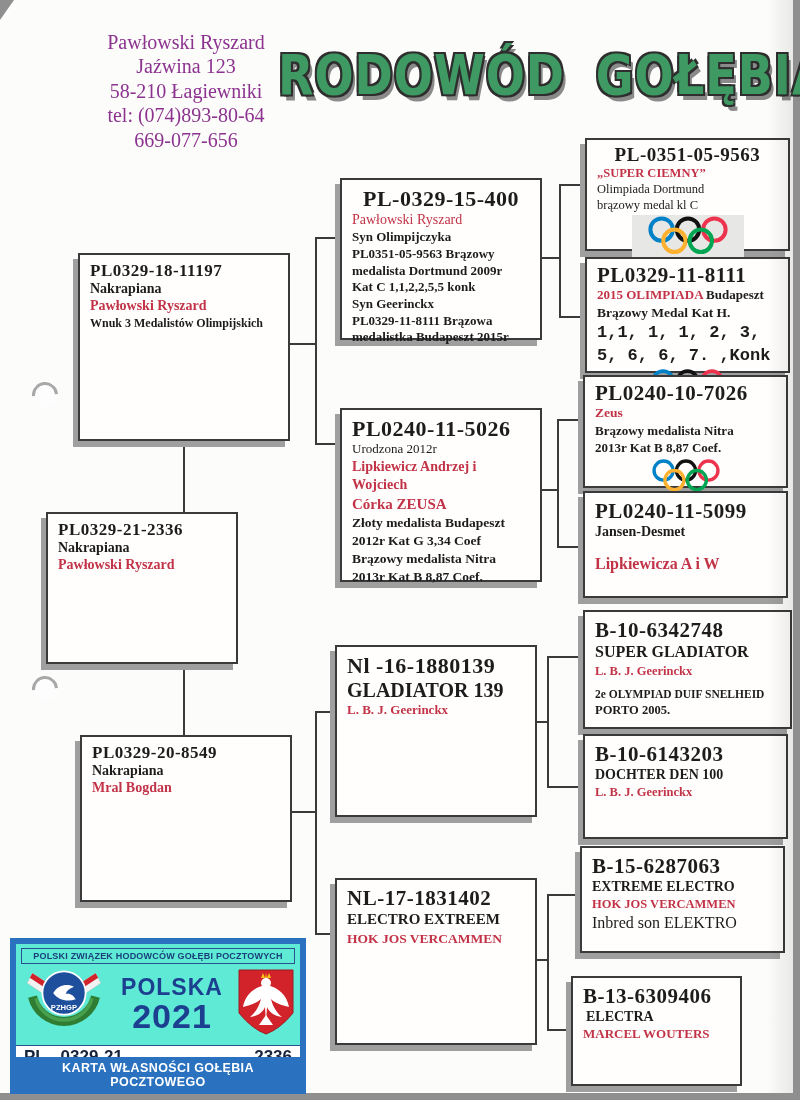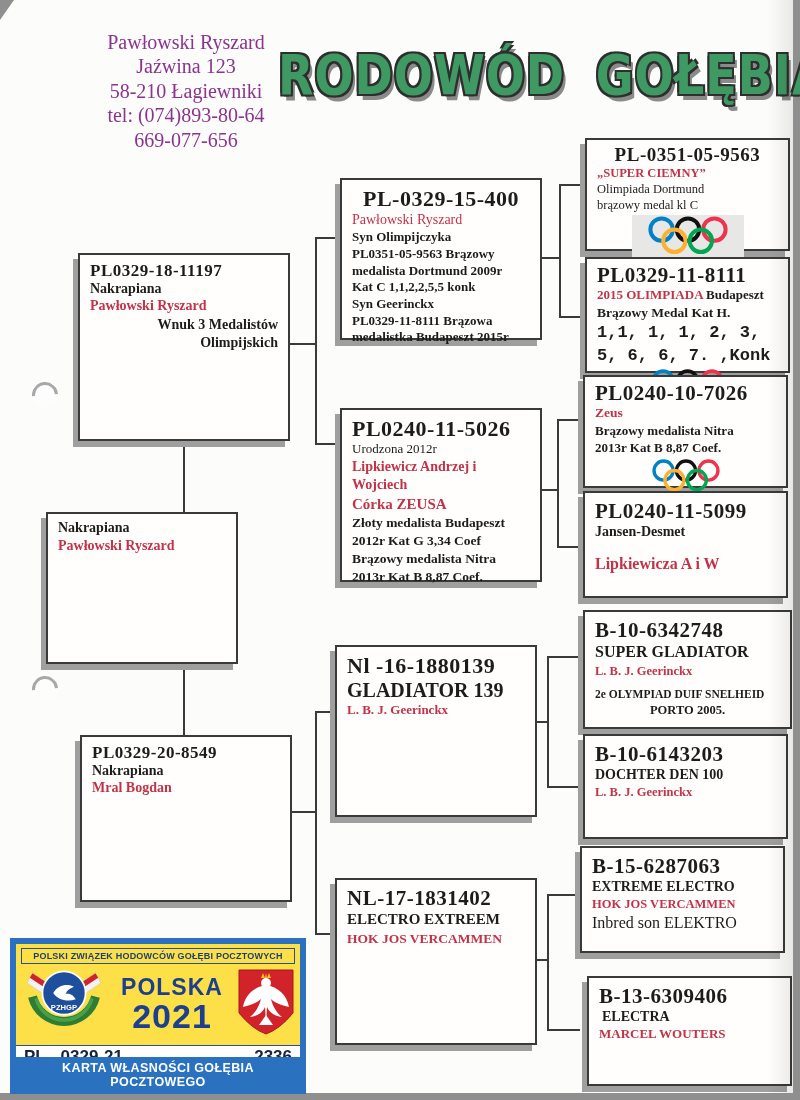--- a/index.html
+++ b/index.html
@@ -61,21 +61,21 @@
   
   .hole{
     position:absolute;left:32px;width:26px;height:26px;border-radius:50%;
     background:#fdfdfd;
     border:3px solid #a8a8a8;border-bottom-color:transparent;border-right-color:transparent;
     transform:rotate(40deg);box-sizing:border-box;
   }
   
   .stamp{
     position:absolute;left:10px;top:938px;width:296px;height:156px;
-    background:#fde047;border:6px solid #2a72bf;box-sizing:border-box;
+    background:#5eead4;border:6px solid #2a72bf;box-sizing:border-box;
     font-family:"Liberation Sans","DejaVu Sans",sans-serif;
   }
   .stamp-header{
     margin:4px 5px 0;border:1px solid #27518f;padding:2px 1px;
     font-size:9px;font-weight:bold;color:#1a3f7a;text-align:center;letter-spacing:.2px;
   }
   .stamp-mid{display:flex;align-items:center;justify-content:space-between;padding:2px 4px 0;}
   .stamp-country{flex:1;text-align:center;color:#1d3f8f;line-height:1;}
   .stamp-country .c1{font-size:23px;font-weight:bold;letter-spacing:1px;}
   .stamp-country .c2{font-size:34px;font-weight:bold;letter-spacing:1px;}
@@ -131,24 +131,25 @@
   <div class="cline" style="left:547px;top:786px;width:36px;height:2px;"></div>
   <div class="cline" style="left:537px;top:959px;width:12px;height:2px;"></div>
   <div class="cline" style="left:547px;top:894px;width:2px;height:137px;"></div>
   <div class="cline" style="left:547px;top:894px;width:33px;height:2px;"></div>
   <div class="cline" style="left:547px;top:1029px;width:33px;height:2px;"></div>
 
   <div class="pbox" style="left:78px;top:253px;width:212px;height:188px;">
     <div class="t-ring-lg">PL0329-18-11197</div>
     <div class="t-name">Nakrapiana</div>
     <div class="t-breeder">Pawłowski Ryszard</div>
-    <div class="t-b" style="font-size:14px;text-align:right;">Wnuk 3 Medalistów Olimpijskich</div>
+    <div class="t-b" style="font-size:12px;">Wnuk 3 Medalistów Olimpijskich</div>
   </div>
 
   <div class="pbox" style="left:46px;top:512px;width:192px;height:152px;">
+    <div class="t-ring-lg">PL0329-21-2336</div>
     <div class="t-name">Nakrapiana</div>
     <div class="t-breeder">Pawłowski Ryszard</div>
   </div>
 
   <div class="pbox" style="left:80px;top:735px;width:212px;height:167px;">
     <div class="t-ring-lg">PL0329-20-8549</div>
     <div class="t-name">Nakrapiana</div>
     <div class="t-breeder">Mral Bogdan</div>
   </div>
 
@@ -247,37 +248,37 @@
     <div class="sp14"></div>
     <div class="t-red" style="font-size:16px;">Lipkiewicza A i W</div>
   </div>
 
   <div class="pbox" style="left:583px;top:610px;width:209px;height:119px;">
     <div class="t-ring">B-10-6342748</div>
     <div class="t-name-sm" style="font-size:16px;">SUPER GLADIATOR</div>
     <div class="t-breeder" style="font-size:12.5px;">L. B. J. Geerinckx</div>
     <div class="sp8"></div>
     <div class="t-b" style="font-size:11.5px;">2e OLYMPIAD DUIF SNELHEID</div>
-    <div class="t-b" style="font-size:12.5px;text-align:center;">PORTO 2005.</div>
+    <div class="t-b" style="font-size:12.5px;">PORTO 2005.</div>
   </div>
 
   <div class="pbox" style="left:583px;top:734px;width:205px;height:105px;">
     <div class="t-ring">B-10-6143203</div>
     <div class="t-name-sm">DOCHTER DEN 100</div>
     <div class="t-breeder" style="font-size:12.5px;">L. B. J. Geerinckx</div>
   </div>
 
   <div class="pbox" style="left:580px;top:846px;width:205px;height:107px;">
     <div class="t-ring">B-15-6287063</div>
     <div class="t-name-sm">EXTREME ELECTRO</div>
     <div class="t-breeder" style="font-size:12.5px;">HOK JOS VERCAMMEN</div>
     <div class="t-reg" style="font-size:16px;">Inbred son ELEKTRO</div>
   </div>
 
-  <div class="pbox" style="left:587px;top:976px;width:205px;height:110px;">
+  <div class="pbox" style="left:571px;top:976px;width:171px;height:110px;">
     <div class="t-ring">B-13-6309406</div>
     <div class="t-name-sm" style="padding-left:3px;">ELECTRA</div>
     <div class="t-breeder" style="font-size:13px;">MARCEL WOUTERS</div>
   </div>
 
   <div class="stamp">
     <div class="stamp-header">POLSKI ZWIĄZEK HODOWCÓW GOŁĘBI POCZTOWYCH</div>
     <div class="stamp-mid">
       <span>
         <svg width="88" height="72" viewBox="0 0 90 80">

